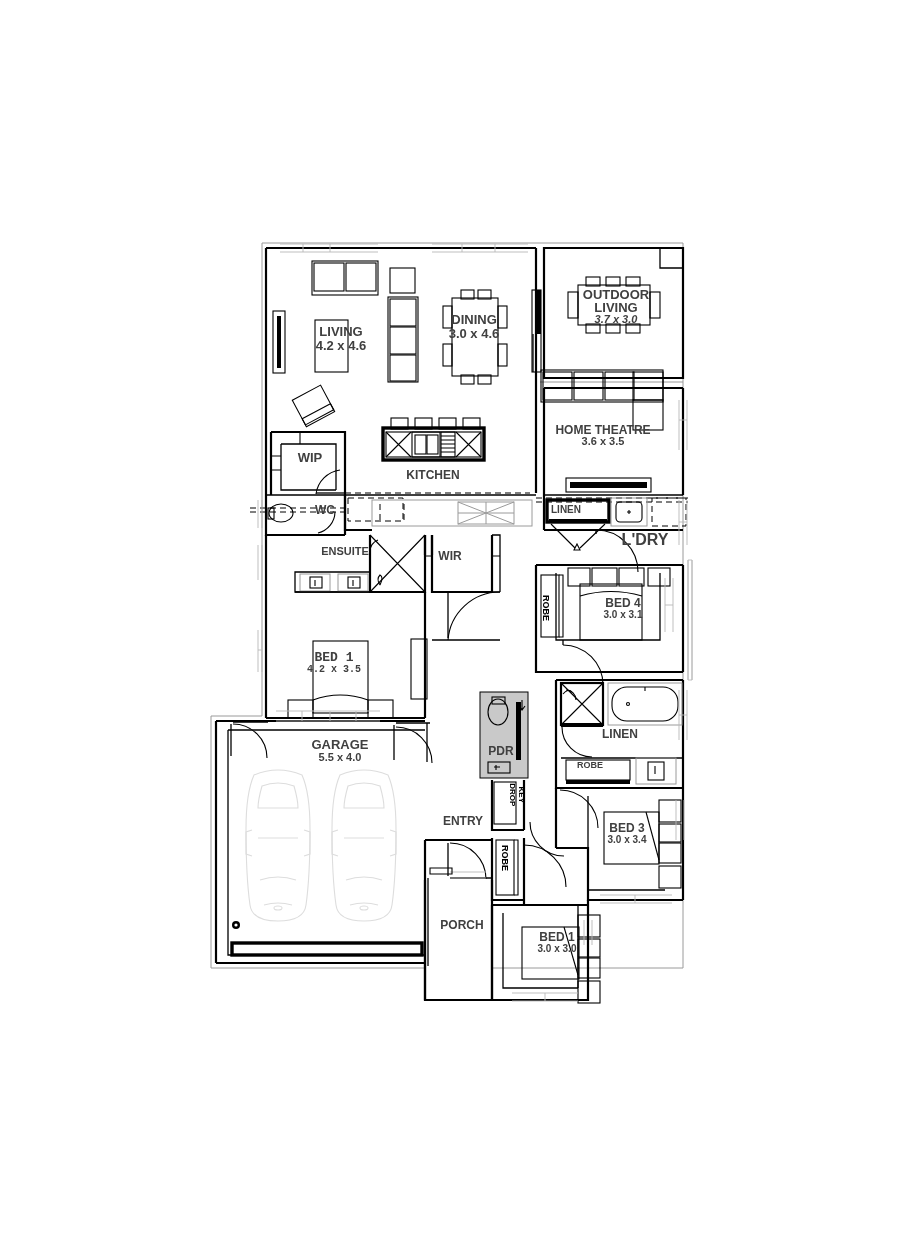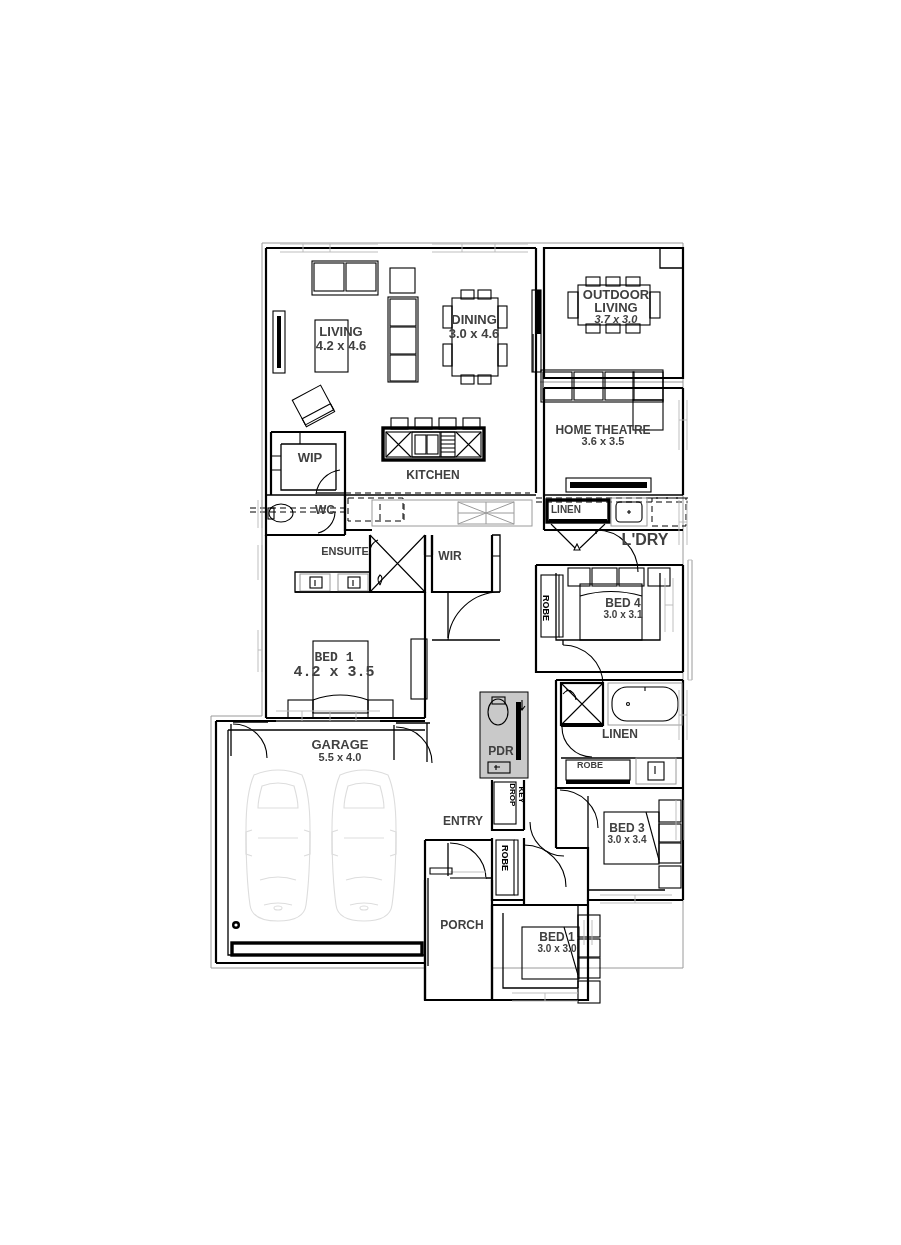--- a/index.html
+++ b/index.html
@@ -504,21 +504,21 @@
   <div class="room-label" style="left:541px; top:505px; width:50px; font-size:10px;">
     <span class="room-name">LINEN</span>
   </div>
 
   <div class="room-label" style="left:620px; top:532px; width:50px; font-size:16px;">
     <span class="room-name">L'DRY</span>
   </div>
 
   <div class="room-label" style="left:284px; top:651px; width:100px; font-size:13px;font-family:Liberation Mono, monospace;">
     <span class="room-name">BED 1</span>
-    <span class="room-dims" style="font-size:15px;">4.2 x 3.5</span>
+    <span class="room-dims" style="font-size:10px;">4.2 x 3.5</span>
   </div>
 
   <div class="room-label" style="left:573px; top:597px; width:100px; font-size:12px;">
     <span class="room-name">BED 4</span>
     <span class="room-dims" style="font-size:10px;">3.0 x 3.1</span>
   </div>
 
   <div class="room-label" style="left:580px; top:728px; width:80px; font-size:12px;">
     <span class="room-name">LINEN</span>
   </div>

